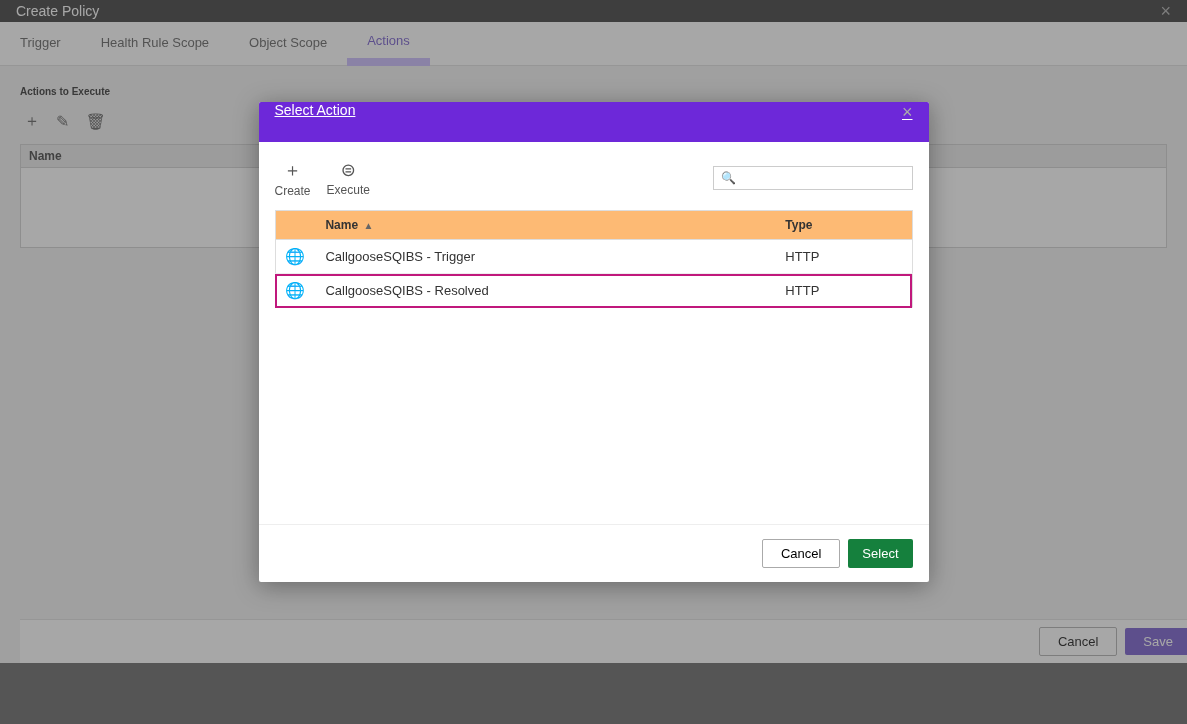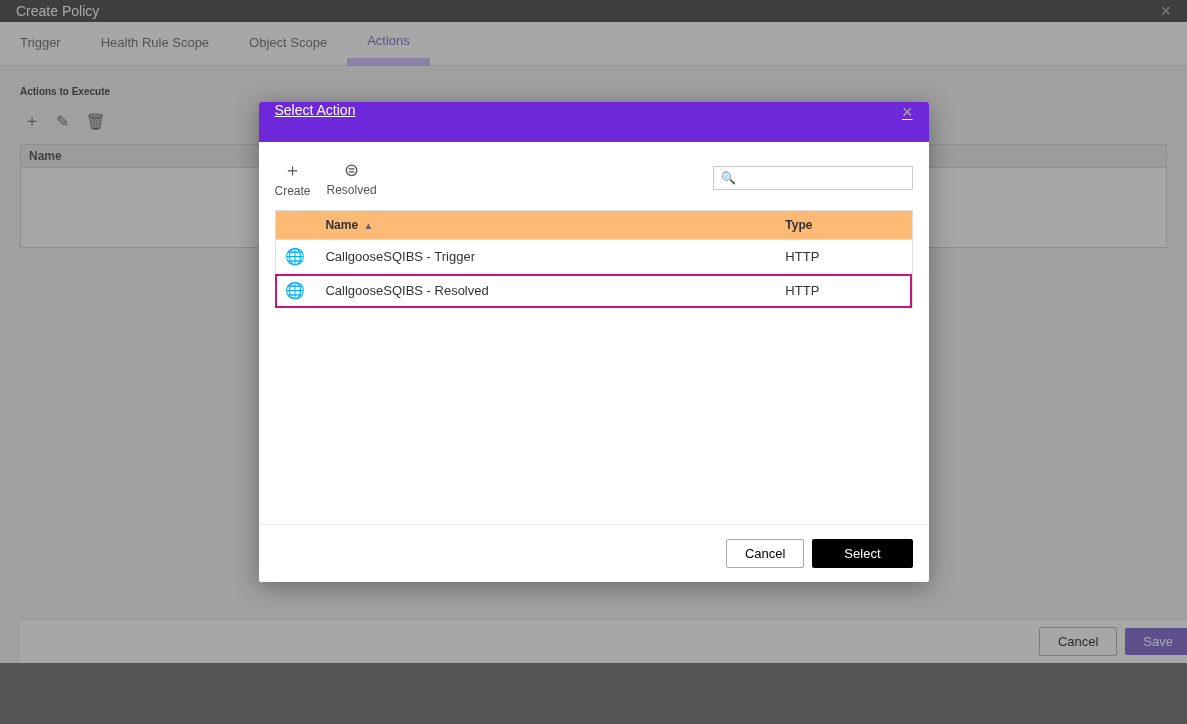--- a/index.html
+++ b/index.html
@@ -215,22 +215,22 @@
     }
     .btn-modal-cancel {
       padding: 6px 18px;
       border: 1px solid #aaa;
       background: #fff;
       cursor: pointer;
       font-size: 13px;
       border-radius: 2px;
     }
     .btn-modal-select {
-      padding: 6px 32px;
-      background: #000000;
+      padding: 6px 14px;
+      background: #15803d;
       color: #fff;
       border: none;
       cursor: pointer;
       font-size: 13px;
       border-radius: 2px;
     }
   </style>
 </head>
 <body>
 
@@ -282,21 +282,21 @@
 
     <div class="modal-body">
 
       <div class="modal-toolbar">
         <div class="modal-toolbar-group">
           <span class="modal-toolbar-icon">＋</span>
           <span>Create</span>
         </div>
         <div class="modal-toolbar-group">
           <span class="modal-toolbar-icon">⊜</span>
-          <span>Resolved</span>
+          <span>Execute</span>
         </div>
         <div class="search-box">
           <span class="search-icon">🔍</span>
           <input class="search-input" type="text" style="">
         </div>
       </div>
 
       <table class="action-table">
         <thead>
           <tr>

